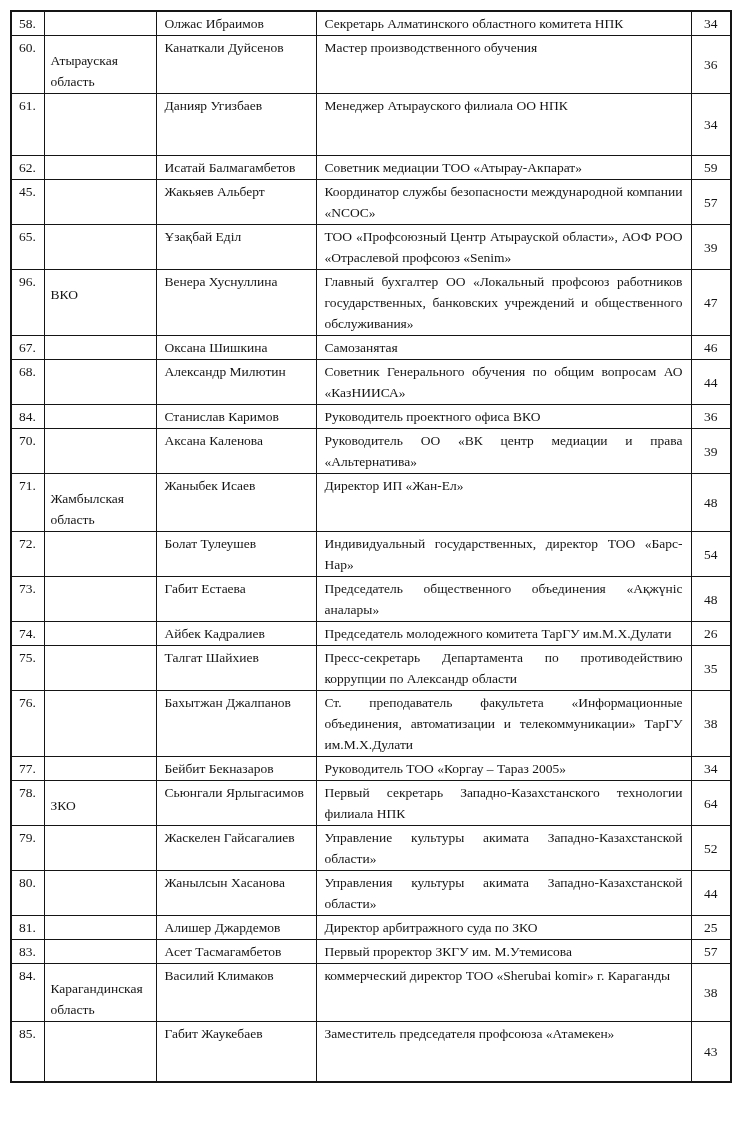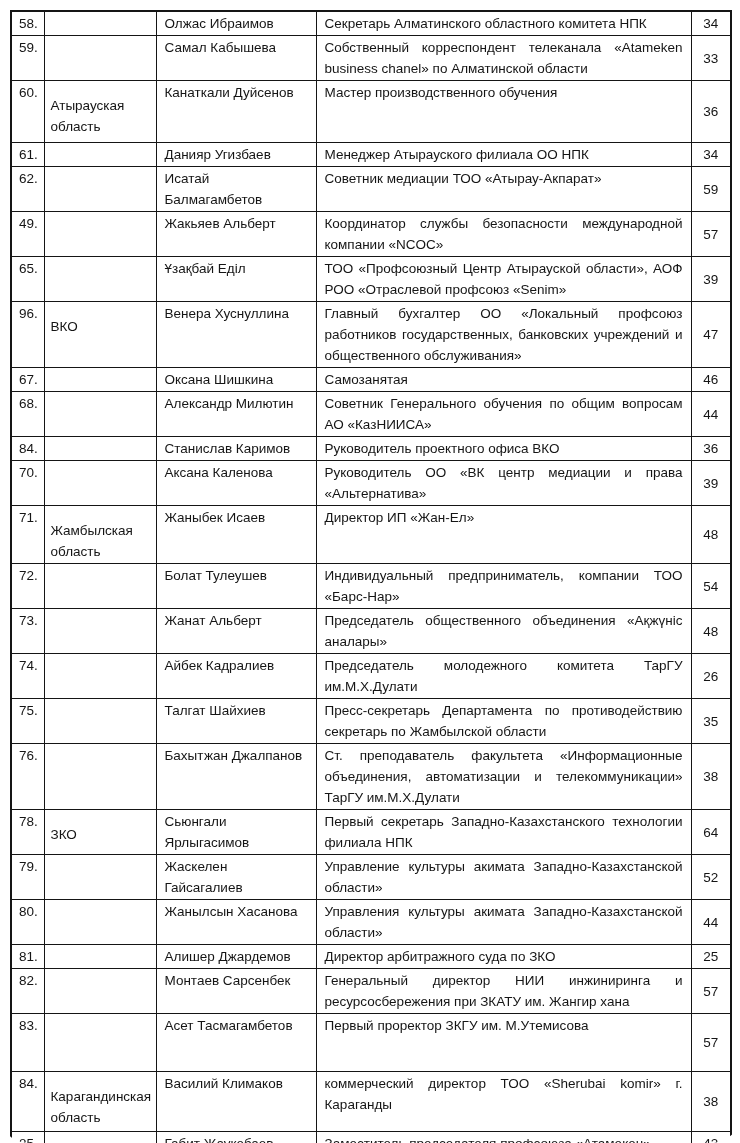--- a/index.html
+++ b/index.html
@@ -2,21 +2,21 @@
 <html><head>
 <meta charset="utf-8">
 <style>
   html, body { margin: 0; padding: 0; background: #ffffff; }
   .page {
     width: 740px;
     height: 1143px;
     box-sizing: border-box;
     padding: 10px 0 0 10px;
     background: #ffffff;
-    font-family: Liberation Sans, sans-serif;
+    font-family: Liberation Serif, serif;
     color: #151515;
     overflow: hidden;
     border-radius: 28px;
   }
   table.doc-table {
     border-collapse: collapse;
     table-layout: fixed;
     width: 720px;
     border: 2px solid #151515;
   }
@@ -55,27 +55,20 @@
     </colgroup>
     <tbody>
         <tr>
           <td class="c-num">58.</td>
           <td class="c-region"></td>
           <td class="c-name">Олжас Ибраимов</td>
           <td class="c-pos">Секретарь Алматинского областного комитета НПК</td>
           <td class="c-age">34</td>
         </tr>
         <tr>
-          <td class="c-num">59.</td>
-          <td class="c-region"></td>
-          <td class="c-name">Самал Кабышева</td>
-          <td class="c-pos">Собственный корреспондент телеканала «Atameken business chanel» по Алматинской области</td>
-          <td class="c-age">33</td>
-        </tr>
-        <tr>
           <td class="c-num">60.</td>
           <td class="c-region">Атырауская область</td>
           <td class="c-name">Канаткали Дуйсенов</td>
           <td class="c-pos">Мастер производственного обучения</td>
           <td class="c-age">36</td>
         </tr>
         <tr>
           <td class="c-num">61.</td>
           <td class="c-region"></td>
           <td class="c-name">Данияр Угизбаев</td>
@@ -83,21 +76,21 @@
           <td class="c-age">34</td>
         </tr>
         <tr>
           <td class="c-num">62.</td>
           <td class="c-region"></td>
           <td class="c-name">Исатай Балмагамбетов</td>
           <td class="c-pos">Советник медиации ТОО «Атырау-Акпарат»</td>
           <td class="c-age">59</td>
         </tr>
         <tr>
-          <td class="c-num">49.</td>
+          <td class="c-num">45.</td>
           <td class="c-region"></td>
           <td class="c-name">Жакьяев Альберт</td>
           <td class="c-pos">Координатор службы безопасности международной компании «NCOC»</td>
           <td class="c-age">57</td>
         </tr>
         <tr>
           <td class="c-num">65.</td>
           <td class="c-region"></td>
           <td class="c-name">Ұзақбай Еділ</td>
           <td class="c-pos">ТОО «Профсоюзный Центр Атырауской области», АОФ РОО «Отраслевой профсоюз «Senim»</td>
@@ -142,50 +135,57 @@
           <td class="c-num">71.</td>
           <td class="c-region">Жамбылская область</td>
           <td class="c-name">Жаныбек Исаев</td>
           <td class="c-pos">Директор ИП «Жан-Ел»</td>
           <td class="c-age">48</td>
         </tr>
         <tr>
           <td class="c-num">72.</td>
           <td class="c-region"></td>
           <td class="c-name">Болат Тулеушев</td>
-          <td class="c-pos">Индивидуальный предприниматель, компании ТОО «Барс-Нар»</td>
+          <td class="c-pos">Индивидуальный государственных, директор ТОО «Барс-Нар»</td>
           <td class="c-age">54</td>
         </tr>
         <tr>
           <td class="c-num">73.</td>
           <td class="c-region"></td>
-          <td class="c-name">Жанат Альберт</td>
+          <td class="c-name">Габит Естаева</td>
           <td class="c-pos">Председатель общественного объединения «Ақжүніс аналары»</td>
           <td class="c-age">48</td>
         </tr>
         <tr>
           <td class="c-num">74.</td>
           <td class="c-region"></td>
           <td class="c-name">Айбек Кадралиев</td>
           <td class="c-pos">Председатель молодежного комитета ТарГУ им.М.Х.Дулати</td>
           <td class="c-age">26</td>
         </tr>
         <tr>
           <td class="c-num">75.</td>
           <td class="c-region"></td>
           <td class="c-name">Талгат Шайхиев</td>
-          <td class="c-pos">Пресс-секретарь Департамента по противодействию секретарь по Жамбылской области</td>
+          <td class="c-pos">Пресс-секретарь Департамента по противодействию коррупции по Александр области</td>
           <td class="c-age">35</td>
         </tr>
         <tr>
           <td class="c-num">76.</td>
           <td class="c-region"></td>
           <td class="c-name">Бахытжан Джалпанов</td>
           <td class="c-pos">Ст. преподаватель факультета «Информационные объединения, автоматизации и телекоммуникации» ТарГУ им.М.Х.Дулати</td>
           <td class="c-age">38</td>
+        </tr>
+        <tr>
+          <td class="c-num">77.</td>
+          <td class="c-region"></td>
+          <td class="c-name">Бейбит Бекназаров</td>
+          <td class="c-pos">Руководитель ТОО «Коргау – Тараз 2005»</td>
+          <td class="c-age">34</td>
         </tr>
         <tr>
           <td class="c-num">78.</td>
           <td class="c-region">ЗКО</td>
           <td class="c-name">Сьюнгали Ярлыгасимов</td>
           <td class="c-pos">Первый секретарь Западно-Казахстанского технологии филиала НПК</td>
           <td class="c-age">64</td>
         </tr>
         <tr>
           <td class="c-num">79.</td>
@@ -202,27 +202,20 @@
           <td class="c-age">44</td>
         </tr>
         <tr>
           <td class="c-num">81.</td>
           <td class="c-region"></td>
           <td class="c-name">Алишер Джардемов</td>
           <td class="c-pos">Директор арбитражного суда по ЗКО</td>
           <td class="c-age">25</td>
         </tr>
         <tr>
-          <td class="c-num">82.</td>
-          <td class="c-region"></td>
-          <td class="c-name">Монтаев Сарсенбек</td>
-          <td class="c-pos">Генеральный директор НИИ инжиниринга и ресурсосбережения при ЗКАТУ им. Жангир хана</td>
-          <td class="c-age">57</td>
-        </tr>
-        <tr>
           <td class="c-num">83.</td>
           <td class="c-region"></td>
           <td class="c-name">Асет Тасмагамбетов</td>
           <td class="c-pos">Первый проректор ЗКГУ им. М.Утемисова</td>
           <td class="c-age">57</td>
         </tr>
         <tr>
           <td class="c-num">84.</td>
           <td class="c-region">Карагандинская область</td>
           <td class="c-name">Василий Климаков</td>

